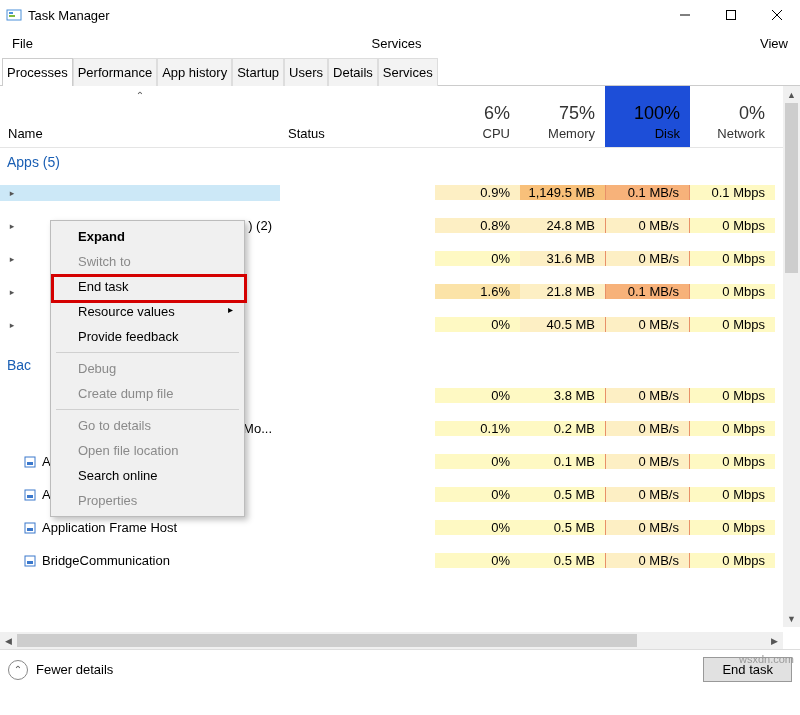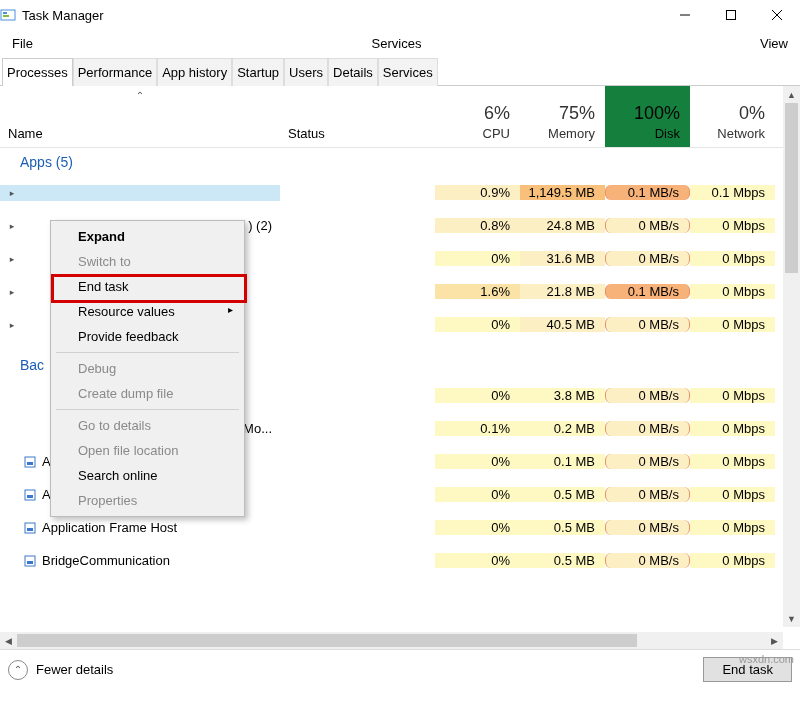--- a/index.html
+++ b/index.html
@@ -1,19 +1,19 @@
 <!DOCTYPE html>
 <html><head>
 <meta charset="utf-8">
 <style>
 * { box-sizing: border-box; font-family: "Segoe UI", Tahoma, sans-serif; font-size: 13px; }
 body { margin: 0; background: #fff; width: 800px; height: 715px; overflow: hidden; position: relative; }
 
 
-.titlebar { display: flex; align-items: center; height: 30px; }
+.titlebar { display: flex; align-items: center; height: 30px; padding-left: 6px; }
 .titlebar .icon { width: 16px; height: 16px; margin-right: 6px; }
 .titlebar .title { flex: 1; }
 .titlebar .winbtn { width: 46px; height: 30px; display: flex; align-items: center; justify-content: center; }
 
 
 .menubar { display: flex; padding: 2px 4px; gap: 16px; justify-content: space-between; }
 .menubar .menuitem { padding: 4px 8px; }
 
 
 .tabs { display: flex; border-bottom: 1px solid #ccc; padding-left: 2px; }
@@ -22,42 +22,42 @@
 .tabs .tab:not(.active) { background: #f3f3f3; border-color: #ddd; border-bottom: none; }
 
 
 .main { position: relative; height: 563px; }
 .headers { display: flex; height: 62px; border-bottom: 1px solid #e5e5e5; }
 .col-name { width: 280px; display: flex; flex-direction: column; justify-content: flex-end; padding: 6px 8px; position: relative; }
 .sort-arrow { position: absolute; top: 4px; left: 50%; transform: translateX(-50%); font-size: 10px; color: #555; }
 .col-status { width: 155px; display: flex; align-items: flex-end; padding: 6px 8px; }
 .col-num { width: 85px; display: flex; flex-direction: column; justify-content: flex-end; align-items: flex-end; padding: 4px 10px 6px; }
 .col-num .pct { font-size: 18px; margin-bottom: 2px; }
-.col-num.hot { background: #15803d; }
+.col-num.hot { background: #1d4ed8; }
 .col-num.hot .pct, .col-num.hot .lbl { color: #000; }
 .col-num.cool { color: #333; }
 
 .rows { position: relative; height: 480px; overflow: hidden; }
-.group-header { padding: 6px 20px; color: #1a5fb4; font-size: 14px; }
+.group-header { padding: 6px 7px; color: #1a5fb4; font-size: 14px; }
 .row { display: flex; height: 33px; align-items: center; }
 .row .c-name { width: 280px; display: flex; align-items: center; padding-left: 6px; gap: 4px; white-space: nowrap; overflow: hidden; text-overflow: ellipsis; }
 .row .c-status { width: 155px; }
 .row .c-num { width: 85px; text-align: right; padding-right: 10px; }
 .expander { width: 12px; height: 12px; display: inline-flex; align-items: center; justify-content: center; font-size: 9px; color: #555; }
 .appicon { width: 16px; height: 16px; display: inline-flex; align-items: center; justify-content: center; }
 .appicon svg { width: 14px; height: 14px; }
 
 
 .bg-sel   { background: #cce8f7; }
 .bg-y0    { background: #fef9c3; }
 .bg-y1    { background: #fdefc4; }
 .bg-y2    { background: #fbe3a8; }
 .bg-o2    { background: #f8c07a; }
 .bg-diskH { background: #f7b27a; }
-.disk-col { border-left: 1px solid #e89068; border-right: 1px solid #e89068; border-radius: 6px; }
+.disk-col { border-left: 1px solid #e89068; border-right: 1px solid #e89068; }
 
 
 .vscroll { position: absolute; right: 0; top: 0; bottom: 22px; width: 17px; background: #f0f0f0; }
 .vscroll .btn { height: 17px; background: #f0f0f0; display:flex;align-items:center;justify-content:center;font-size:9px;color:#555;}
 .vscroll .thumb { position: absolute; top: 17px; left: 2px; right: 2px; height: 170px; background: #cdcdcd; }
 .hscroll { position: absolute; left: 0; right: 17px; bottom: 0; height: 17px; background: #f0f0f0; display:flex; }
 .hscroll .btn { width: 17px; display:flex;align-items:center;justify-content:center;font-size:9px;color:#555;}
 .hscroll .thumb { flex: 0 0 620px; background: #cdcdcd; margin: 2px 0; }
 .hscroll .track { flex:1; }
 

